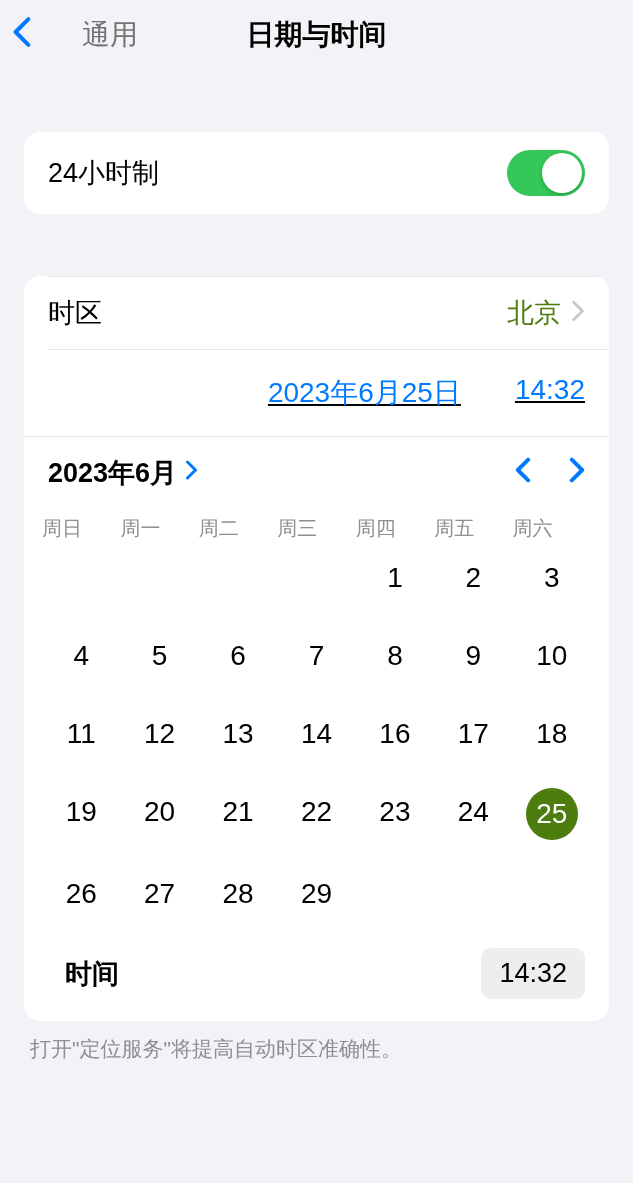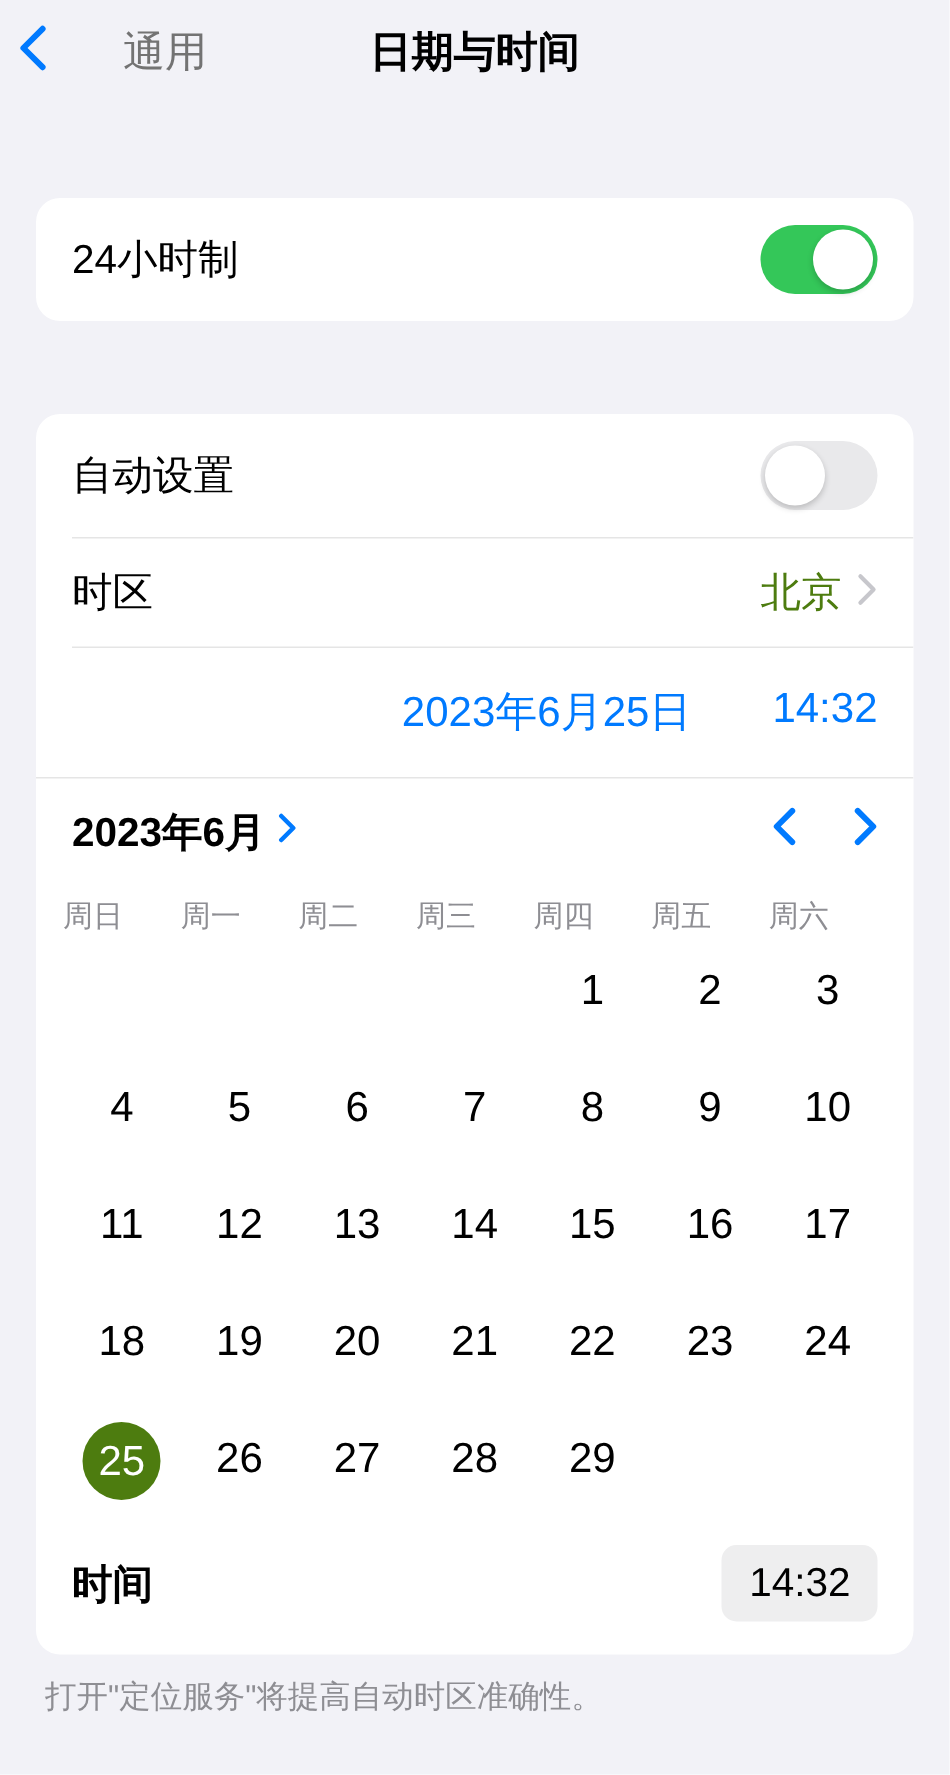--- a/index.html
+++ b/index.html
@@ -92,20 +92,21 @@
     }
     .chevron-right {
       margin-left: 10px;
       color: #c7c7cc;
     }
     .datetime-row {
       display: flex;
       justify-content: flex-end;
       padding: 24px 24px;
       gap: 54px;
+      text-decoration: underline;
     }
     .datetime-row span {
       color: #007aff;
       font-size: 28px;
     }
     .calendar-header {
       display: flex;
       align-items: center;
       justify-content: space-between;
       padding: 18px 24px 10px;
@@ -167,20 +168,21 @@
     }
     .time-row {
       display: flex;
       align-items: center;
       justify-content: space-between;
       padding: 18px 24px 22px;
     }
     .time-label {
       font-size: 27px;
       font-weight: 600;
+      margin-left: 17px;
     }
     .time-value {
       background: #eeeeef;
       border-radius: 10px;
       padding: 10px 18px;
       font-size: 27px;
       cursor: pointer;
     }
     .footer-note {
       padding: 14px 30px;
@@ -206,26 +208,20 @@
 <div class="section section-1">
   <div class="row">
     <span class="row-label">24小时制</span>
     <div class="toggle toggle-on">
       <div class="toggle-knob"></div>
     </div>
   </div>
 </div>
 
 <div class="section section-2">
-  <div class="row">
-    <span class="row-label">自动设置</span>
-    <div class="toggle toggle-off">
-      <div class="toggle-knob"></div>
-    </div>
-  </div>
   <div class="separator"></div>
   <div class="row">
     <span class="row-label">时区</span>
     <span class="timezone-value">
       <span>北京</span>
       <span class="chevron-right">
         <svg width="14" height="22" viewBox="0 0 12 20" fill="none">
             <path d="M2 2L10 10L2 18" stroke="#c7c7cc" stroke-width="2.5" stroke-linecap="round" stroke-linejoin="round"></path>
           </svg>
       </span>
@@ -280,21 +276,20 @@
       <div class="day">5</div>
       <div class="day">6</div>
       <div class="day">7</div>
       <div class="day">8</div>
       <div class="day">9</div>
       <div class="day">10</div>
       <div class="day">11</div>
       <div class="day">12</div>
       <div class="day">13</div>
       <div class="day">14</div>
-      <div class="day">15</div>
       <div class="day">16</div>
       <div class="day">17</div>
       <div class="day">18</div>
       <div class="day">19</div>
       <div class="day">20</div>
       <div class="day">21</div>
       <div class="day">22</div>
       <div class="day">23</div>
       <div class="day">24</div>
       <div class="day selected">25</div>

